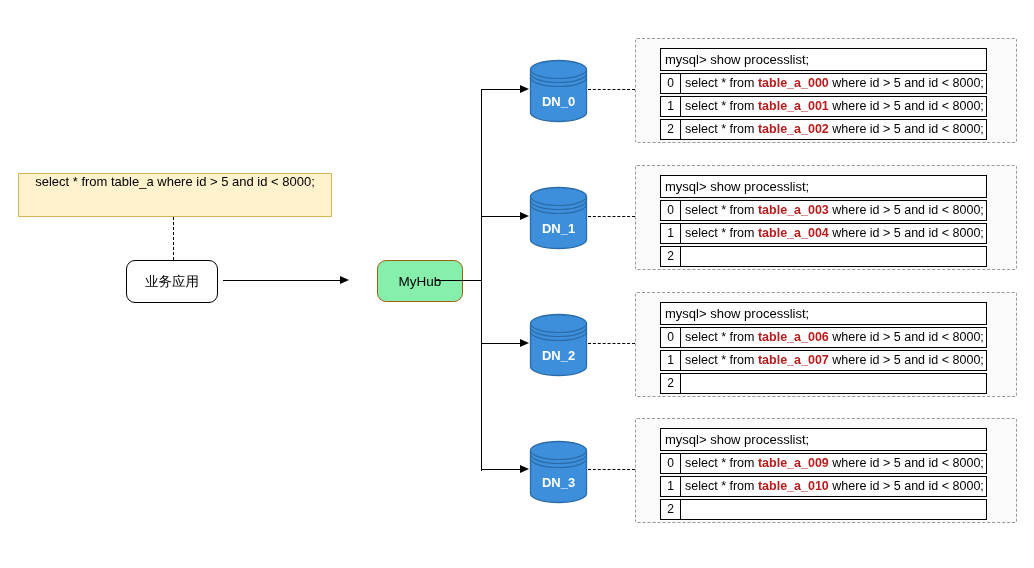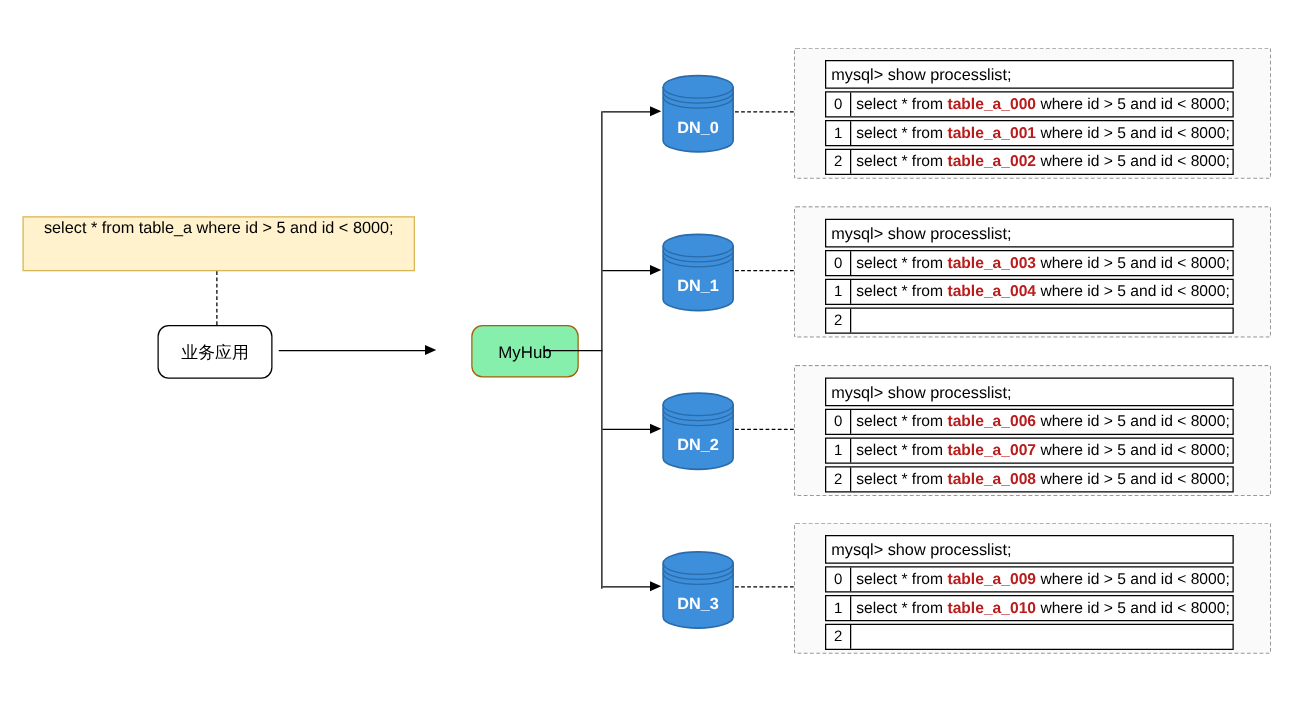--- a/index.html
+++ b/index.html
@@ -203,21 +203,20 @@
       <div class="prow">
         <div class="pnum">0</div>
         <div class="pquery"><span>select * from </span><span class="tname">table_a_006</span><span> where id &gt; 5 and id &lt; 8000;</span></div>
       </div>
       <div class="prow">
         <div class="pnum">1</div>
         <div class="pquery"><span>select * from </span><span class="tname">table_a_007</span><span> where id &gt; 5 and id &lt; 8000;</span></div>
       </div>
       <div class="prow">
         <div class="pnum">2</div>
-        <div class="pquery"><span>select * from </span><span class="tname">table_a_008</span><span> where id &gt; 5 and id &lt; 8000;</span></div>
       </div>
     </div>
   </div>
 
   <div class="panel" style="top:418px;">
     <div class="ptable">
       <div class="phead">mysql&gt; show processlist;</div>
       <div class="prow">
         <div class="pnum">0</div>
         <div class="pquery"><span>select * from </span><span class="tname">table_a_009</span><span> where id &gt; 5 and id &lt; 8000;</span></div>

